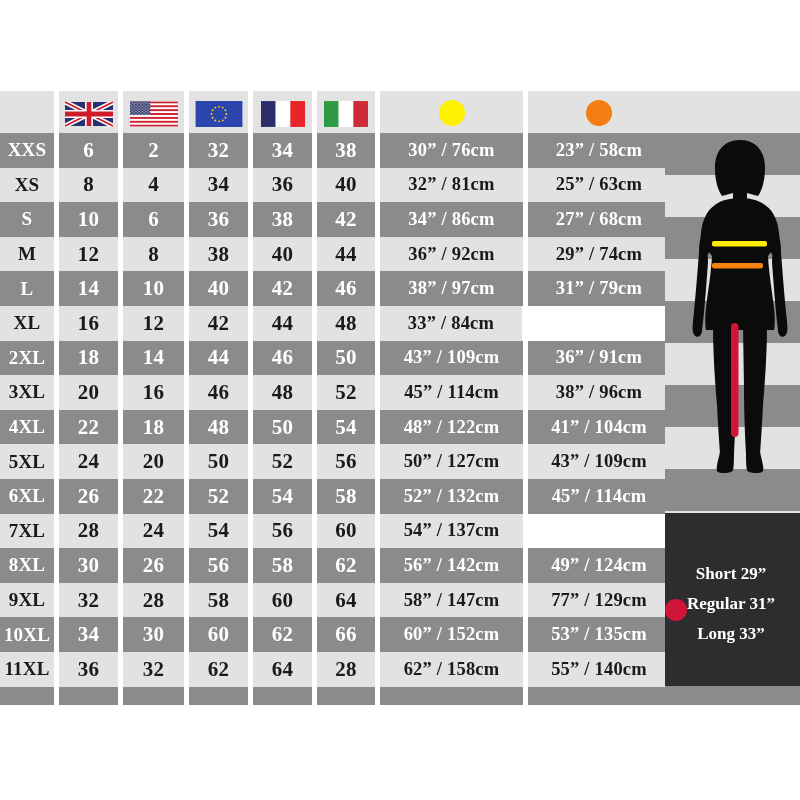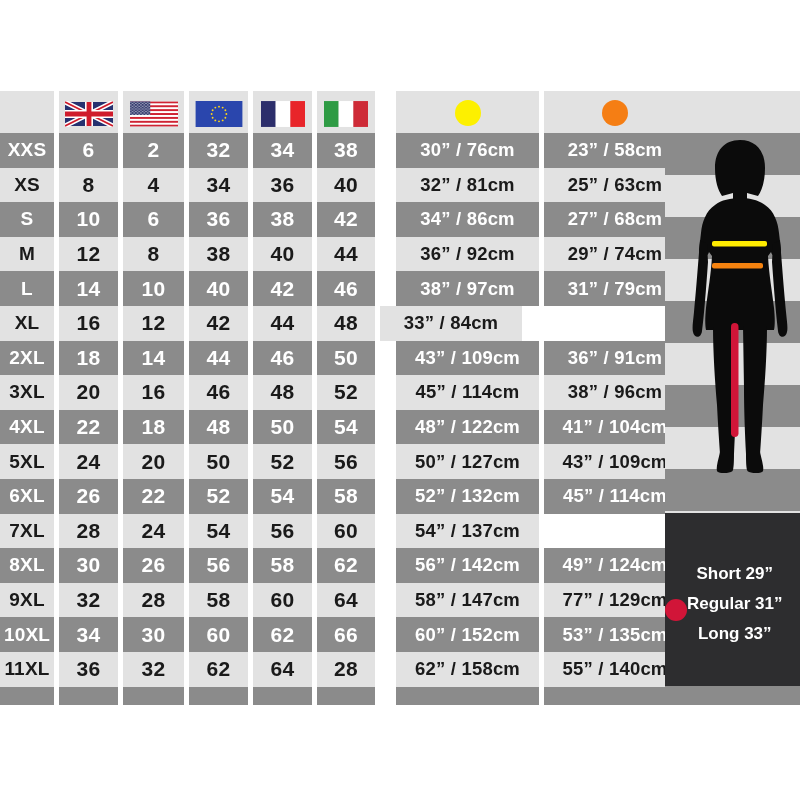--- a/index.html
+++ b/index.html
@@ -1,23 +1,23 @@
 <!DOCTYPE html>
 <html><head>
 <meta charset="utf-8">
 <style>
   html,body{margin:0;padding:0;background:#fff;}
   .page{position:relative;width:800px;height:800px;background:#ffffff;overflow:hidden;
-        font-family:Liberation Sans, sans-serif;font-weight:bold;}
+        font-family:Liberation Serif, serif;font-weight:bold;}
   .table-area{position:absolute;left:0;top:91px;}
   .row{display:flex;height:34.6px;}
   .cell{display:flex;align-items:center;justify-content:center;margin-right:5px;
         font-weight:bold;letter-spacing:0.2px;}
   .c0{width:54px;} .c1{width:59px;} .c2{width:61px;} .c3{width:59px;}
-  .c4{width:59px;} .c5{width:58px;} .c6{width:143px;margin-left:16px;} .c7{width:142px;}
+  .c4{width:59px;} .c5{width:58px;} .c6{width:143px;} .c7{width:142px;}
   .header-row{display:flex;height:42px;}
   .header-row .cell{background:#e2e2e2;}
   .row.dark .cell{background:#8b8b8b;color:#ffffff;}
   .row.light .cell{background:#e2e2e2;color:#1a1a1a;}
   .label-cell{font-size:19px;}
   .value-cell{font-size:21px;}
   .c6.value-cell,.c7.value-cell{font-size:18.5px;}
   .strip-row{display:flex;height:18px;}
   .strip-row .cell{background:#8b8b8b;}
   .dot{width:26px;height:26px;border-radius:50%;margin-top:2px;}

